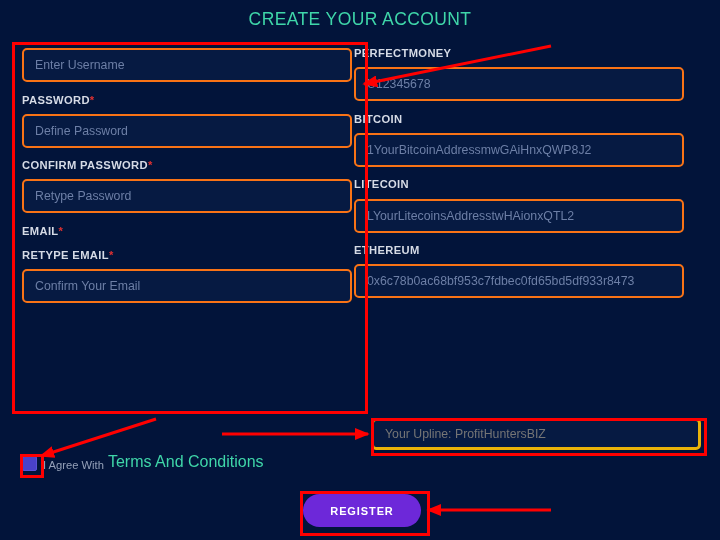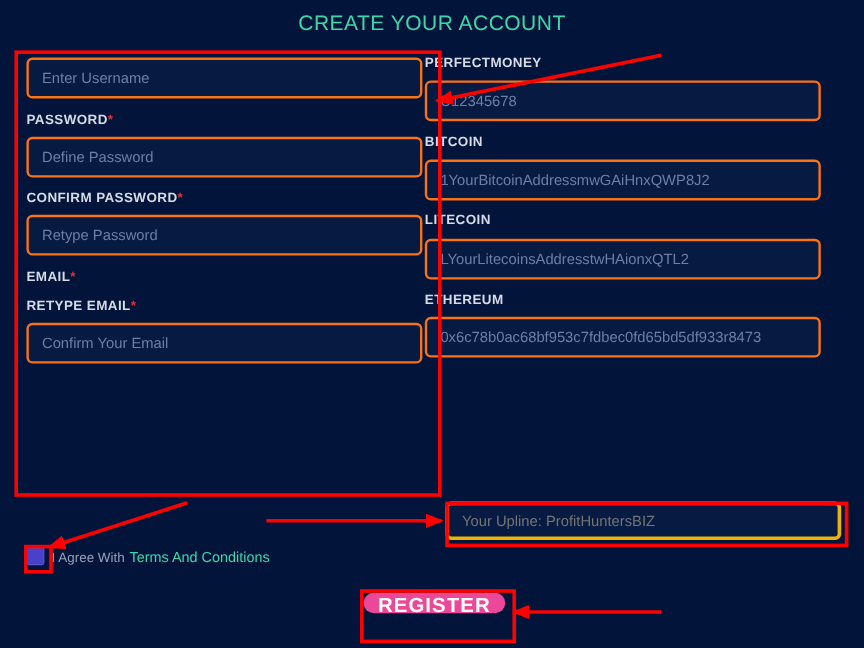--- a/index.html
+++ b/index.html
@@ -117,37 +117,37 @@
     margin-right: 6px;
     flex: 0 0 auto;
   }
   .terms-text {
     color: #94a0b8;
     font-size: 11.2px;
     white-space: nowrap;
   }
   .terms-link {
     color: #3fd6a9;
-    font-size: 12px;
+    font-size: 16px;
     text-decoration: none;
     white-space: nowrap;
   }
 
   
   .register-btn {
     position: absolute;
     left: 303px;
     top: 494px;
     width: 118px;
-    height: 17px;
-    background: #ec4899;
+    height: 33px;
+    background: #6d28d9;
     border: none;
     border-radius: 18px;
     color: #ffffff;
-    font-size: 17px;
+    font-size: 11px;
     font-weight: 700;
     letter-spacing: 0.9px;
     font-family: "Liberation Sans", sans-serif;
     cursor: pointer;
   }
 
   
   .anno-box {
     position: absolute;
     border: 3px solid #ff0000;

